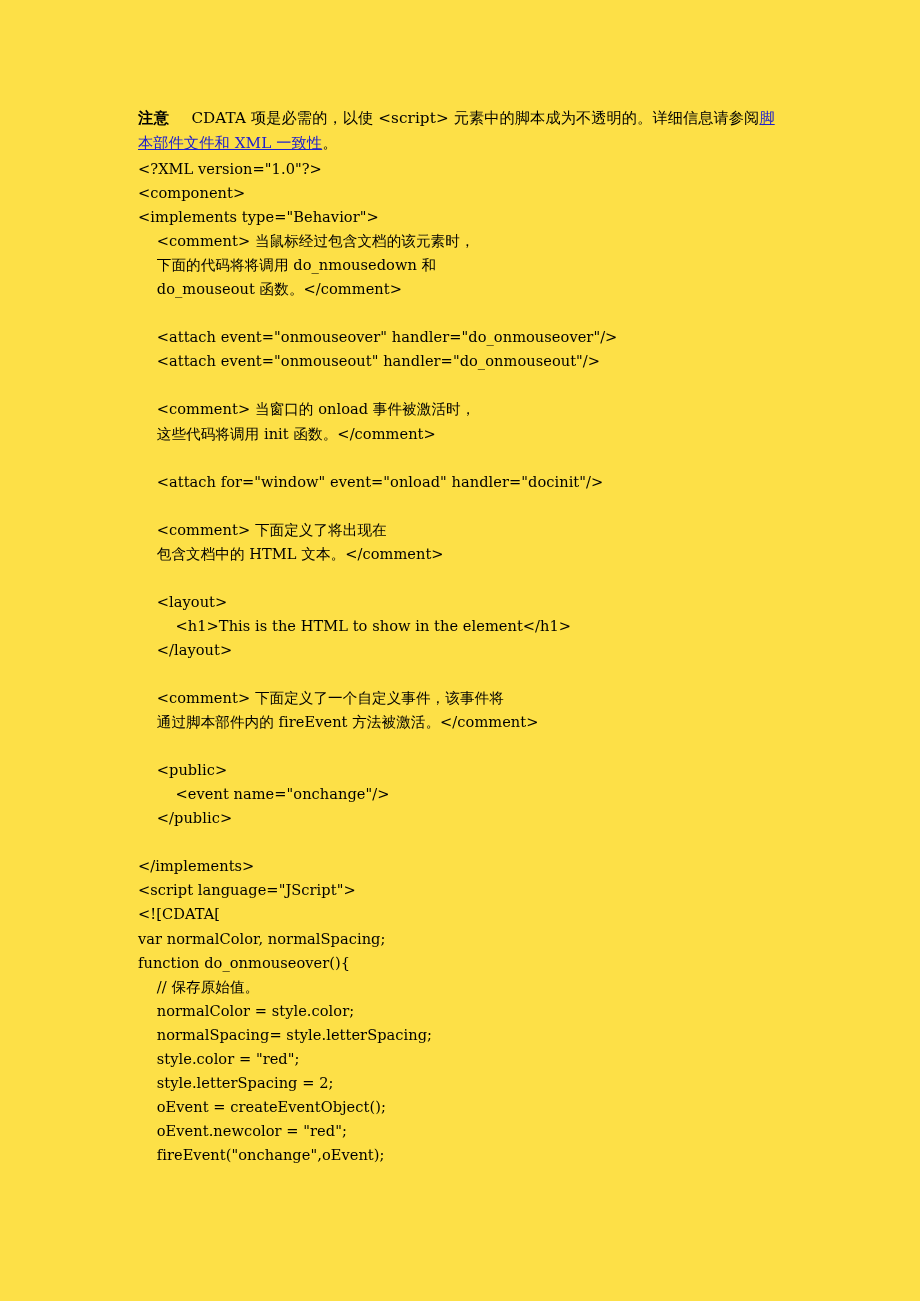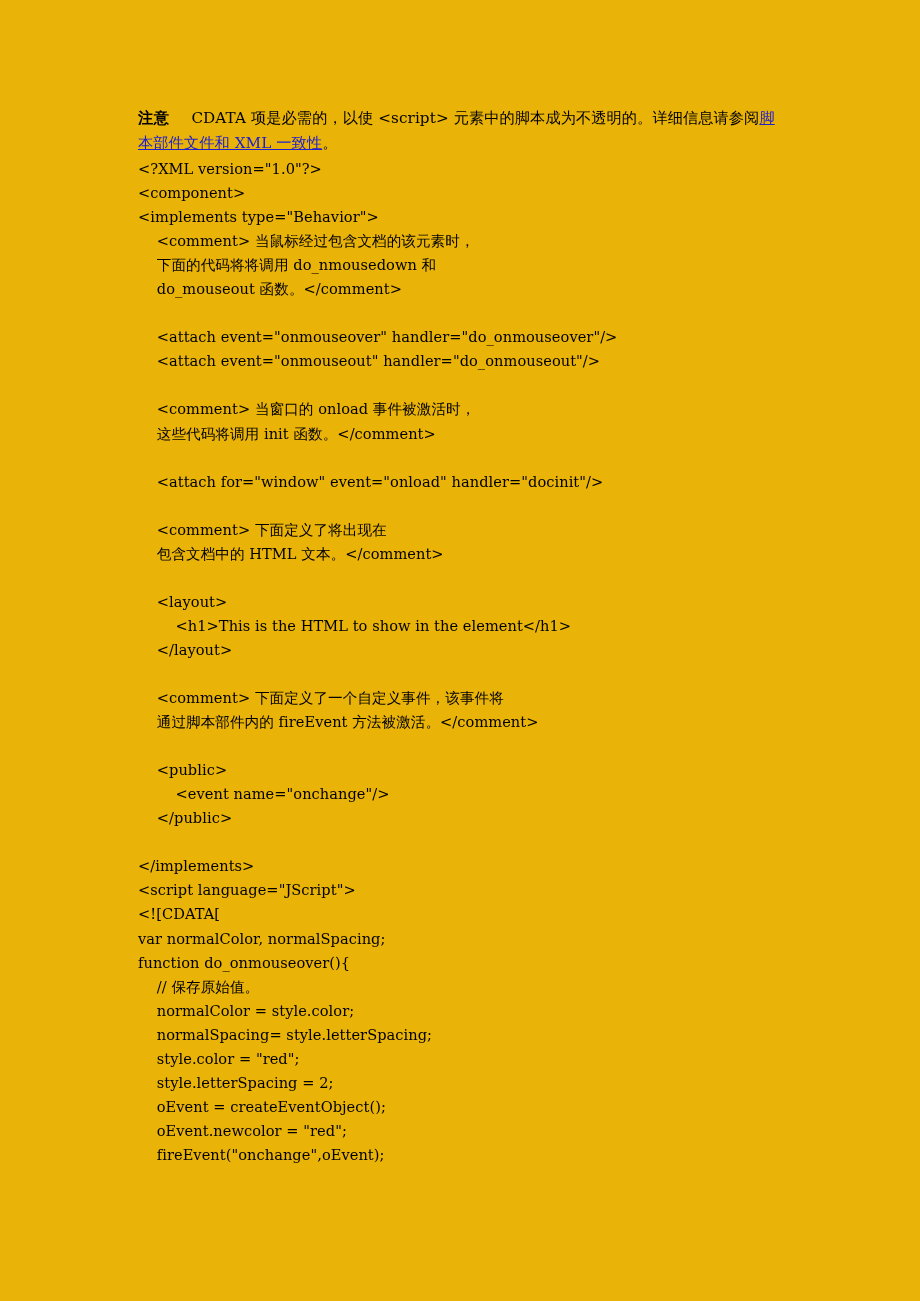--- a/index.html
+++ b/index.html
@@ -16,21 +16,21 @@
     color: #000000;
     overflow: hidden;
   }
 
   .page {
     position: absolute;
     top: 0;
     left: 0;
     width: 920px;
     height: 1301px;
-    background: #eab308;
+    background: #fde047;
   }
 
   .content {
     position: absolute;
     left: 138px;
     top: 106px;
     width: 648px;
   }
 
   

